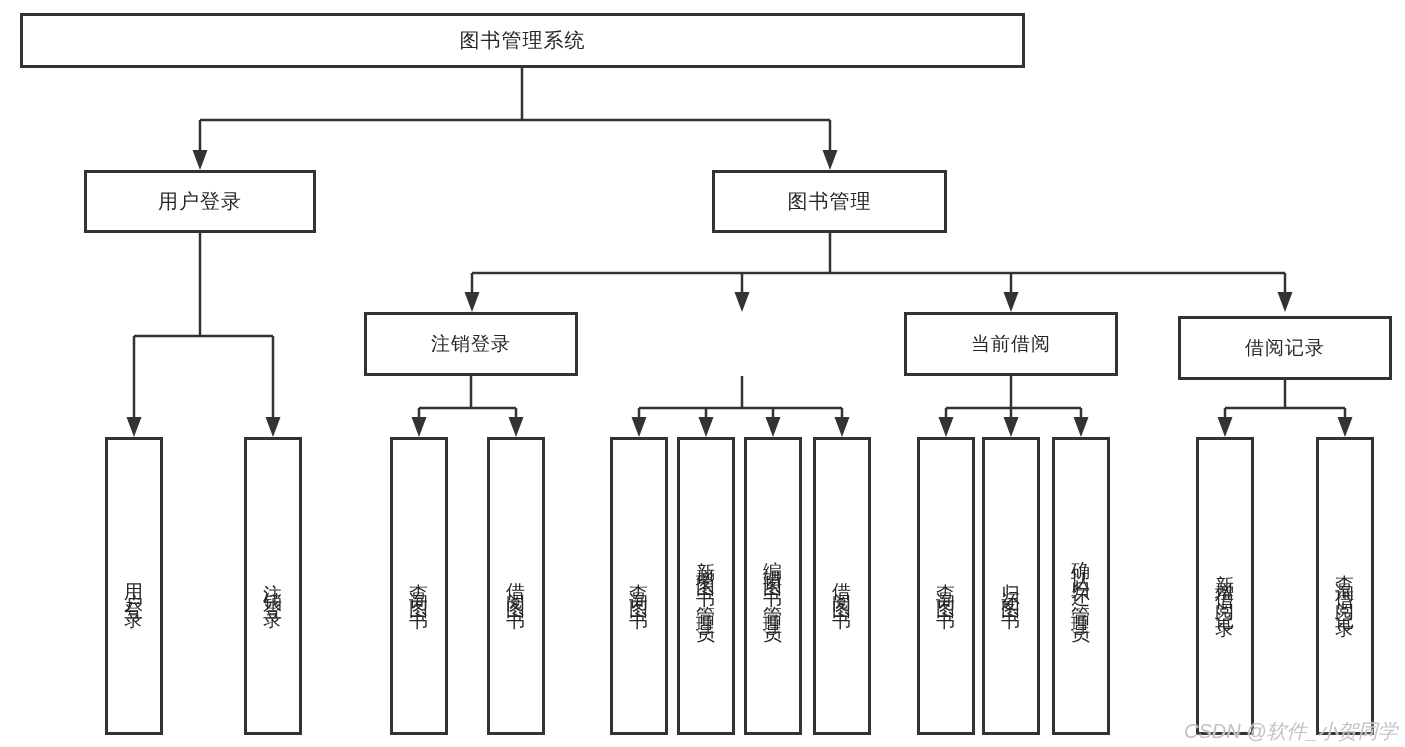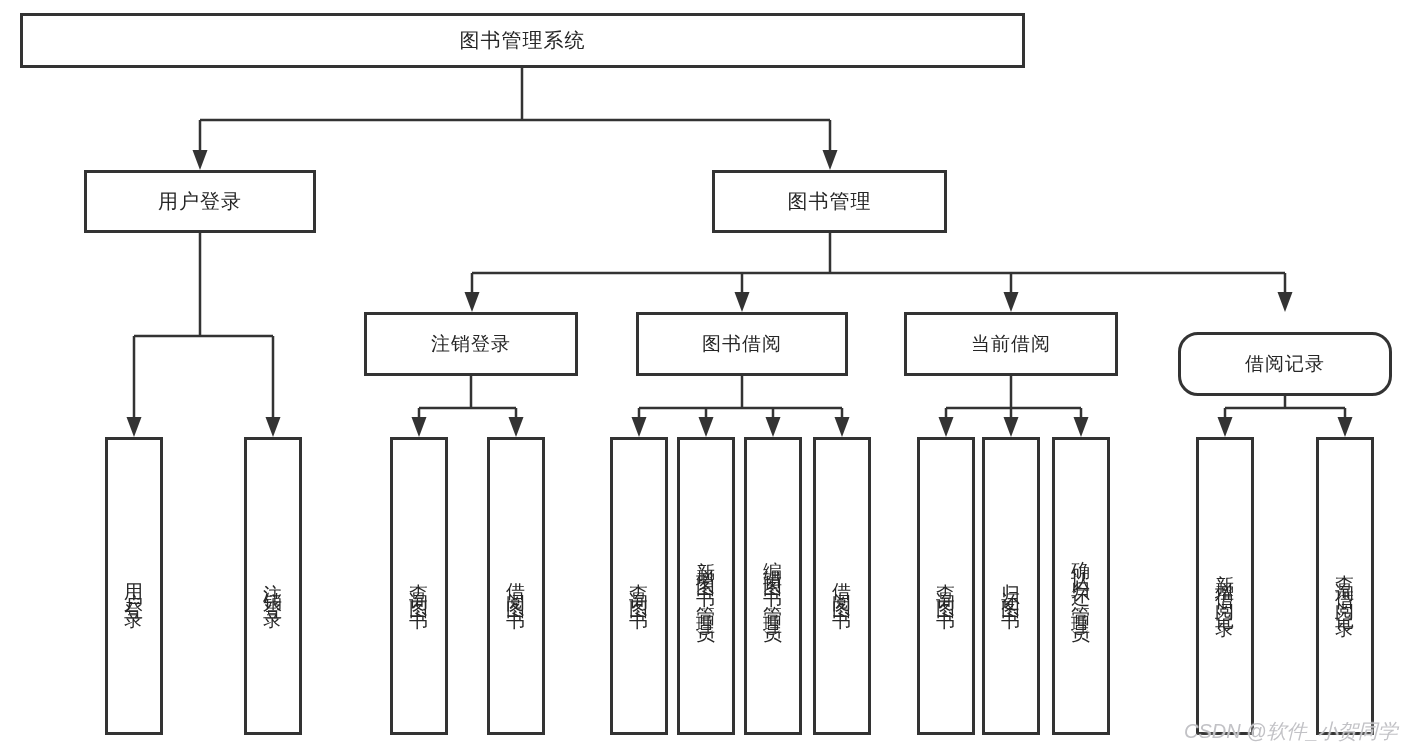--- a/index.html
+++ b/index.html
@@ -103,27 +103,24 @@
   <div class="node h" style="left:84px; top:170px; width:232px; height:63px;">
     <span class="lbl">用户登录</span>
   </div>
   <div class="node h" style="left:712px; top:170px; width:235px; height:63px;">
     <span class="lbl">图书管理</span>
   </div>
 
   <div class="node h l3" style="left:364px; top:312px; width:214px; height:64px;">
     <span class="lbl">注销登录</span>
   </div>
-  <div class="node h l3" style="left:636px; top:312px; width:212px; height:64px;">
-    <span class="lbl">图书借阅</span>
-  </div>
   <div class="node h l3" style="left:904px; top:312px; width:214px; height:64px;align-items:center;">
     <span class="lbl">当前借阅</span>
   </div>
-  <div class="node h l3" style="left:1178px; top:332px; width:214px; height:64px;border-radius:20px;">
+  <div class="node h l3" style="left:1178px; top:316px; width:214px; height:64px;">
     <span class="lbl">借阅记录</span>
   </div>
 
   <div class="node v" style="left:105px; top:437px; width:58px; height:298px;">
     <span class="lbl">用户登录</span>
   </div>
   <div class="node v" style="left:244px; top:437px; width:58px; height:298px;">
     <span class="lbl">注销登录</span>
   </div>
 

